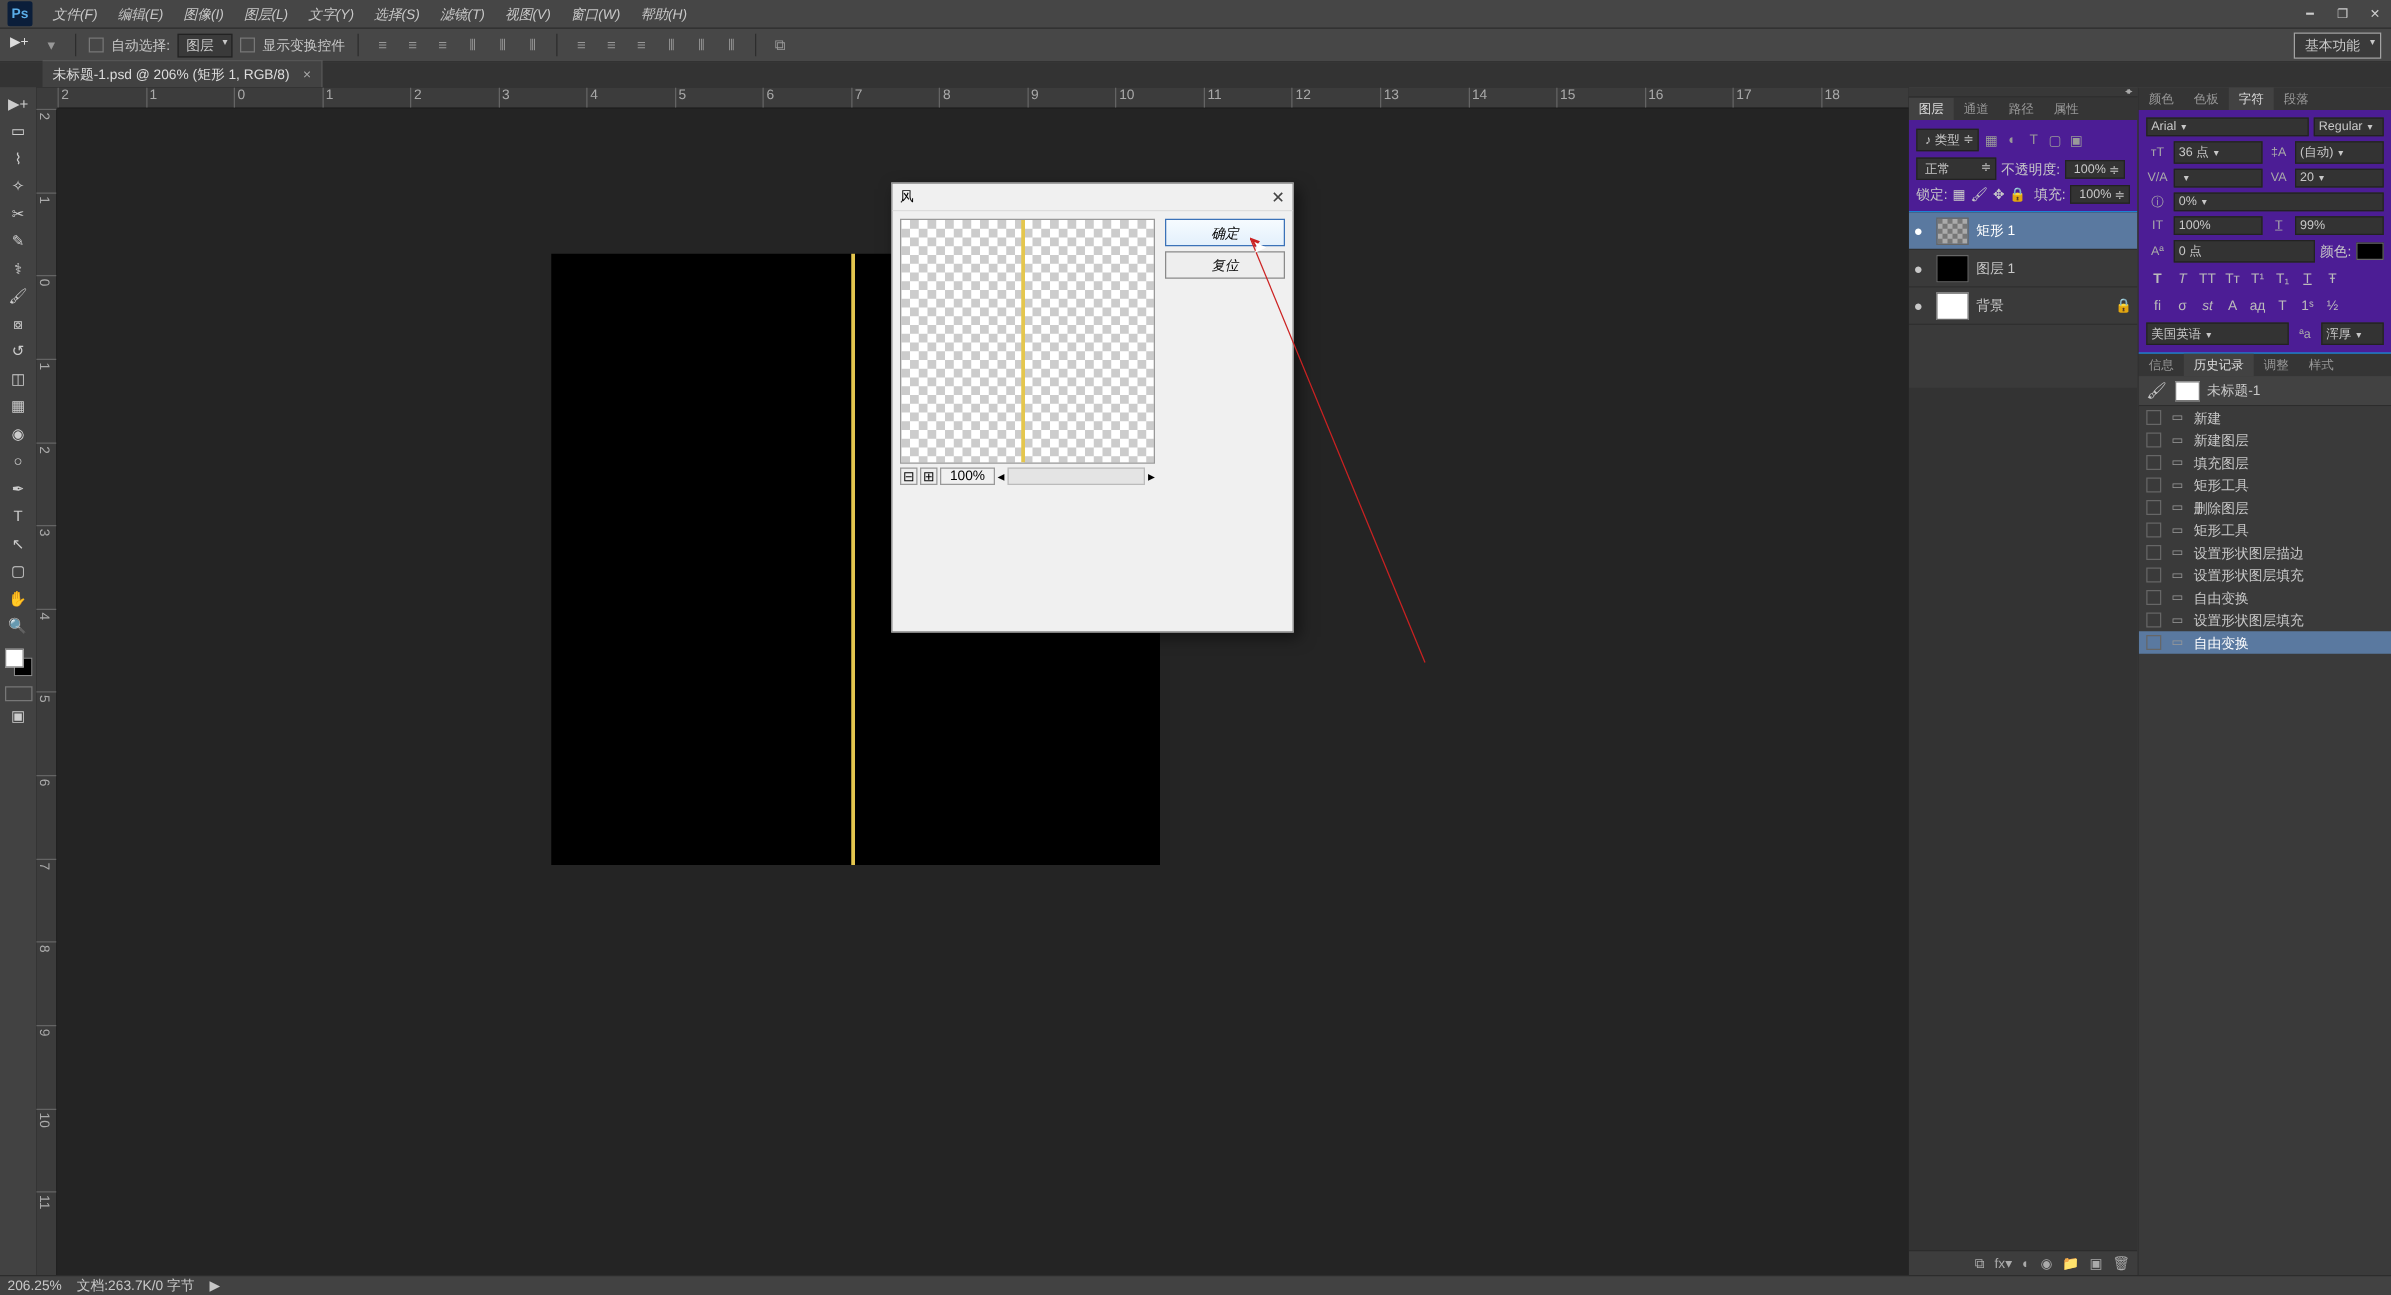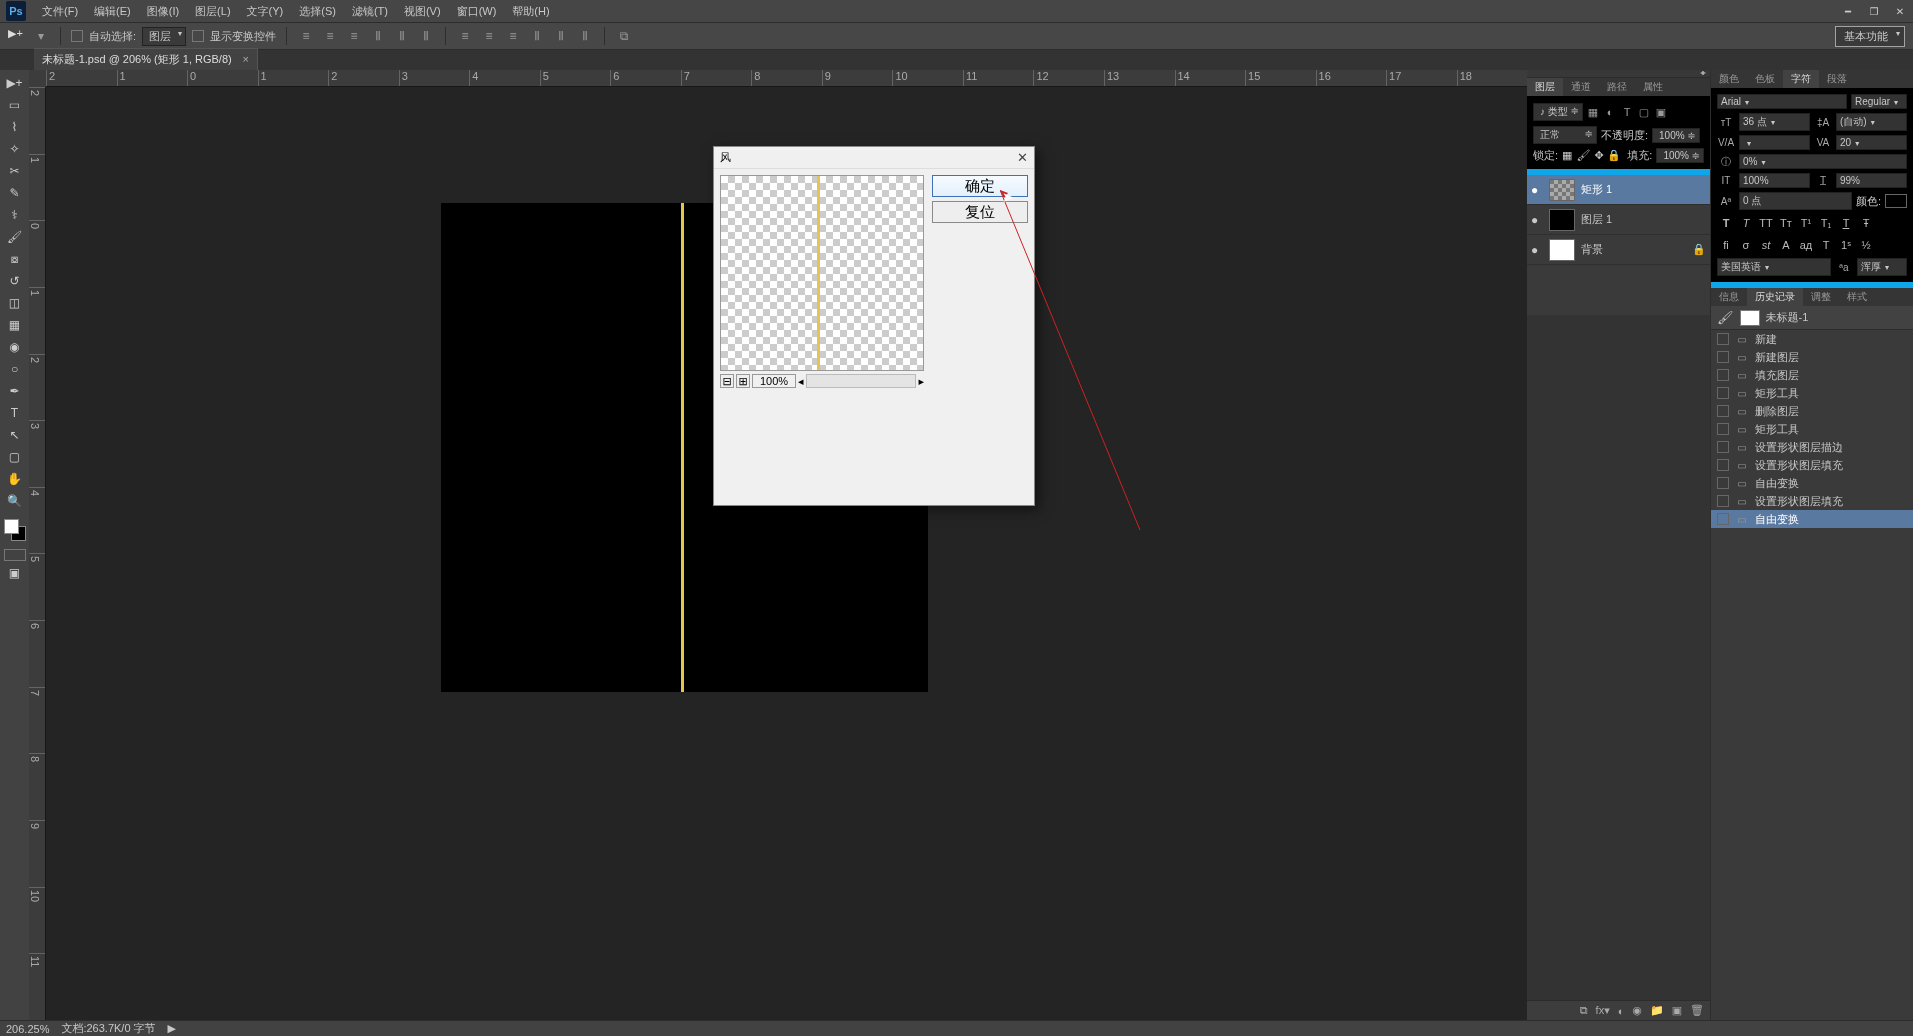--- a/index.html
+++ b/index.html
@@ -1,21 +1,21 @@
 <!DOCTYPE html>
 <html><head>
 <meta charset="utf-8">
 <style>
 * { margin:0; padding:0; box-sizing:border-box; font-family:"Microsoft YaHei",Arial,sans-serif; font-size:11px; user-select:none; }
 body { background:#464646; color:#c8c8c8; width:1913px; height:1036px; overflow:hidden; position:relative; }
 
 
 .menubar { height:22px; background:#464646; display:flex; align-items:center; padding-left:6px; }
 .menubar .logo { width:20px; height:20px; background:#0b1e3a; color:#5baee8; font-weight:bold; font-size:11px; display:flex; align-items:center; justify-content:center; border-radius:2px; margin-right:8px; }
-.menubar .mi { padding:3px 8px; cursor:pointer; }
+.menubar .mi { padding:3px 8px; cursor:pointer;font-style:italic; }
 .winbtns { margin-left:auto; display:flex; }
 .winbtns span { width:26px; height:18px; display:flex; align-items:center; justify-content:center; font-size:10px; color:#ccc; }
 
 
 .optbar { height:28px; background:#474747; border-top:1px solid #2c2c2c; border-bottom:1px solid #2c2c2c; display:flex; align-items:center; padding:0 8px; gap:6px; }
 .optbar .tool-ic { width:18px; height:18px; color:#ddd; }
 .optbar .chk { width:12px; height:12px; border:1px solid #777; display:inline-block; }
 .optbar .dd { background:#3a3a3a; border:1px solid #222; padding:1px 14px 1px 6px; position:relative; }
 .optbar .dd::after { content:"▾"; position:absolute; right:3px; font-size:8px; }
 .optbar .sep { width:1px; height:18px; background:#2d2d2d; margin:0 4px; }
@@ -46,21 +46,21 @@
 .canvas-zone { position:absolute; top:17px; left:17px; right:0; bottom:0; background:#242424; }
 .artboard { position:absolute; top:116px; left:395px; width:487px; height:489px; background:#000; }
 .artboard .line { position:absolute; top:0; left:240px; width:3px; height:100%; background:#e4c64e; }
 
 
 .dock { width:183px; background:#424242; display:flex; flex-direction:column; }
 .dock2 { width:203px; background:#424242; display:flex; flex-direction:column; border-left:1px solid #2d2d2d; }
 .panel-tabs { display:flex; background:#353535; height:18px; align-items:flex-end; }
 .panel-tabs .pt { padding:2px 8px; font-size:10px; color:#999; cursor:pointer; }
 .panel-tabs .pt.active { background:#424242; color:#ddd; }
-.panel-body { flex:0 0 auto; background:#000000; padding:4px 6px; border-bottom:6px solid #0ea5e9; }
+.panel-body { flex:0 0 auto; background:#4c1d95; padding:4px 6px; border-bottom:1px solid #0ea5e9; }
 .collapse-handle { height:8px; background:#383838; border-bottom:1px solid #2c2c2c; position:relative; }
 .collapse-handle::before { content:"◂▸"; position:absolute; right:6px; top:-2px; font-size:8px; color:#aaa; letter-spacing:-2px;}
 
 
 .layer-toolbar { display:flex; gap:3px; align-items:center; padding:3px 0; }
 .ldd { background:#333; border:1px solid #222; padding:1px 14px 1px 6px; font-size:10px; position:relative; min-width:50px; }
 .ldd::after { content:"≑"; position:absolute; right:3px; font-size:10px; }
 .ltypes { display:flex; gap:3px; font-size:10px; color:#999; }
 .ltypes span{display:inline-flex;width:14px;height:14px;align-items:center;justify-content:center;}
 .lrow { display:flex; align-items:center; gap:4px; padding:2px 0; font-size:10px; }
@@ -100,21 +100,21 @@
 .dialog .titlebar .x { margin-left:auto; font-size:13px; cursor:pointer; color:#444; }
 .dialog .body { padding:6px; display:flex; gap:8px; }
 .dialog .preview { width:204px; }
 .dialog .pvbox { width:204px; height:196px; border:1px solid #999; background:repeating-conic-gradient(#ccc 0 25%,#fff 0 50%) 0 0/14px 14px; position:relative; overflow:hidden; }
 .dialog .pvbox .line { position:absolute; top:0; left:96px; width:3px; height:100%; background:#e4c64e; }
 .dialog .pvctrl { display:flex; align-items:center; gap:2px; padding-top:3px; font-size:10px; }
 .dialog .pvctrl .zb { width:14px; height:14px; border:1px solid #999; background:#eee; display:flex; align-items:center; justify-content:center; cursor:pointer; }
 .dialog .pvctrl .zi { width:44px; border:1px solid #999; text-align:center; }
 .dialog .pvctrl .sb { flex:1; height:14px; background:#e4e4e4; border:1px solid #bbb; }
 .dialog .btns { display:flex; flex-direction:column; gap:4px; flex:1; }
-.dialog .btn { height:22px; border:1px solid #8a8a8a; background:#eee; font-size:15px; cursor:pointer; }
+.dialog .btn { height:22px; border:1px solid #8a8a8a; background:#eee; font-size:11px; cursor:pointer;font-style:italic; }
 .dialog .btn.primary { border:1px solid #3b72b8; background:linear-gradient(#f6fbff,#e3f0fc); }
 .dialog .group { margin:6px; border:1px solid #d5d5d5; background:#fafafa; padding:14px 6px 6px; position:relative; font-size:11px; }
 .dialog .group .gtitle { position:absolute; top:-7px; left:6px; background:#f0f0f0; padding:0 4px; }
 .dialog .group label { display:block; padding:1px 0; }
 
 .anno-arrow { position:absolute; pointer-events:none; }
 
 
 .layers-empty{flex:1;background:#333;}
 </style>

